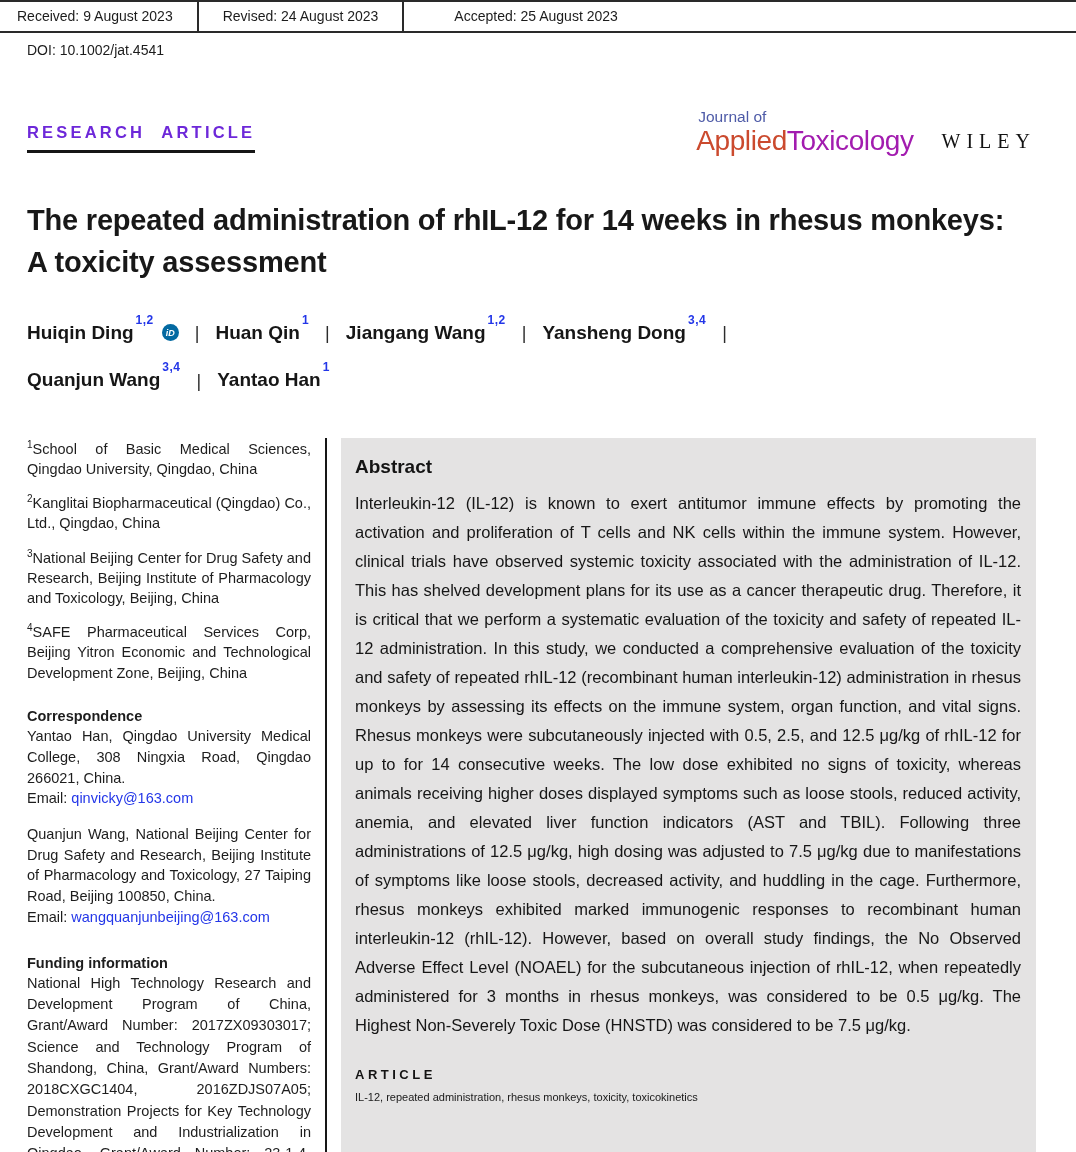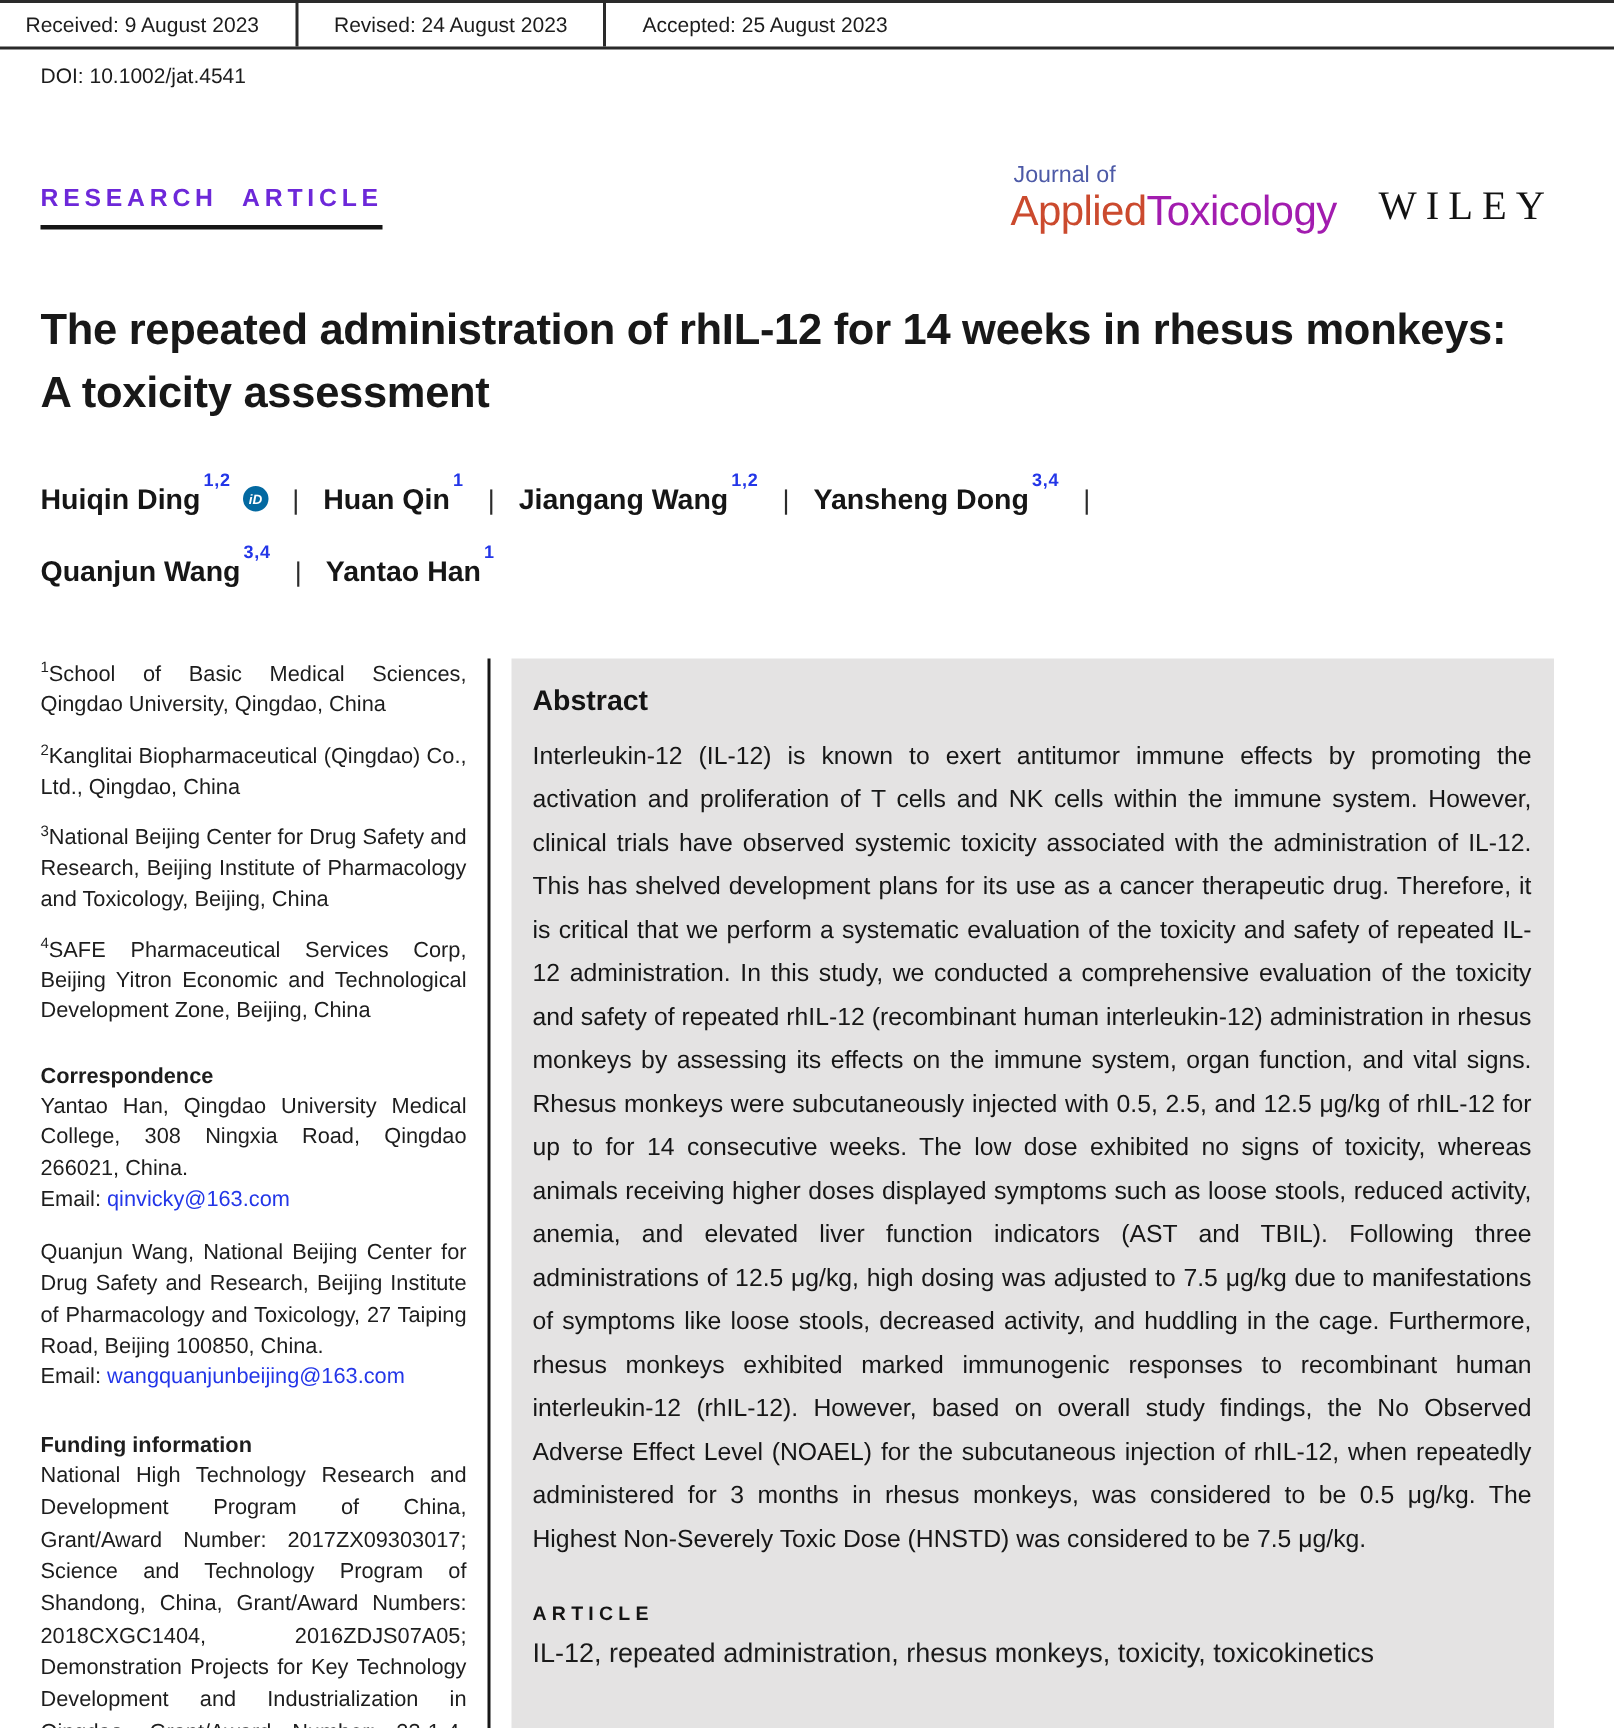--- a/index.html
+++ b/index.html
@@ -18,21 +18,21 @@
     border-bottom: 2px solid #2a2a2a;
     width: 1076px;
   }
   .meta-item {
     font-size: 14px; color: #1c1c1c;
     padding: 6px 24px 7px 24px;
     border-right: 2px solid #2a2a2a;
     white-space: nowrap;
   }
   .meta-item:first-child { padding-left: 17px; }
-  .meta-item:last-child { border-right: none; }
+  .meta-item:last-child { border-right: none; margin-left: 26px; }
   .doi-line { margin: 9px 0 0 27px; font-size: 14px; }
 
   
   .header-row {
     display: flex; justify-content: space-between; align-items: flex-end;
     margin: 24px 40px 0 27px;
   }
   .research-article {
     font-size: 16.5px; font-weight: 700; letter-spacing: 3.2px; word-spacing: 9px;
     color: #6d28d9;
@@ -41,21 +41,21 @@
     margin-bottom: 2px;
   }
   .logo-group { display: flex; align-items: flex-end; gap: 28px; }
   .journal-logo { line-height: 1; }
   .journal-of { font-size: 15.5px; font-weight: 500; color: #4d5aa7; margin-left: 2px; margin-top: 27px; }
   .journal-name { font-size: 28px; margin-top: 2px; letter-spacing: -0.4px; }
   .applied { color: #cb4a2e; font-weight: 400; }
   .toxicology { color: #a21caf; font-weight: 400; margin-top: 35px; }
   .wiley {
     font-family: "Liberation Serif", serif;
-    font-size: 27px; letter-spacing: 6px; color: #121212; font-weight: 500;
+    font-size: 20px; letter-spacing: 6px; color: #121212; font-weight: 500;
     padding-bottom: 2px;
   }
 
   
   .paper-title {
     margin: 44px 40px 0 27px;
     max-width: 990px;
     font-size: 29px; font-weight: 700; line-height: 1.45;
     color: #181818; letter-spacing: -0.2px;
   }
@@ -102,21 +102,21 @@
   .funding-section { margin-top: 27px; }
   .funding-text { line-height: 1.47; text-align: justify; }
 
   .abstract-heading { font-size: 19px; font-weight: 700; color: #141414; margin: 4px 0 11px; }
   .abstract-text {
     font-size: 16.5px; line-height: 29px; text-align: justify; color: #161616;
   }
   .keywords-heading {
     margin-top: 27px; font-size: 13px; font-weight: 700; letter-spacing: 3.5px; color: #141414;
   }
-  .keywords-text { margin-top: 9px; font-size: 18px; color: #1a1a1a; }
+  .keywords-text { margin-top: 9px; font-size: 11px; color: #1a1a1a; }
 </style>
 </head>
 <body>
 
 <div class="meta-bar">
   <span class="meta-item">Received: 9 August 2023</span>
   <span class="meta-item">Revised: 24 August 2023</span>
   <span class="meta-item">Accepted: 25 August 2023</span>
 </div>
 

